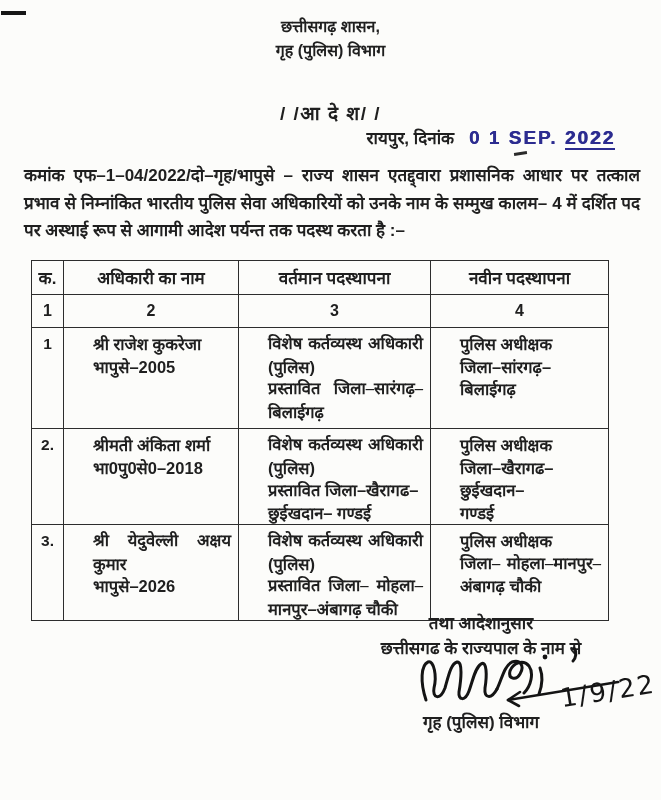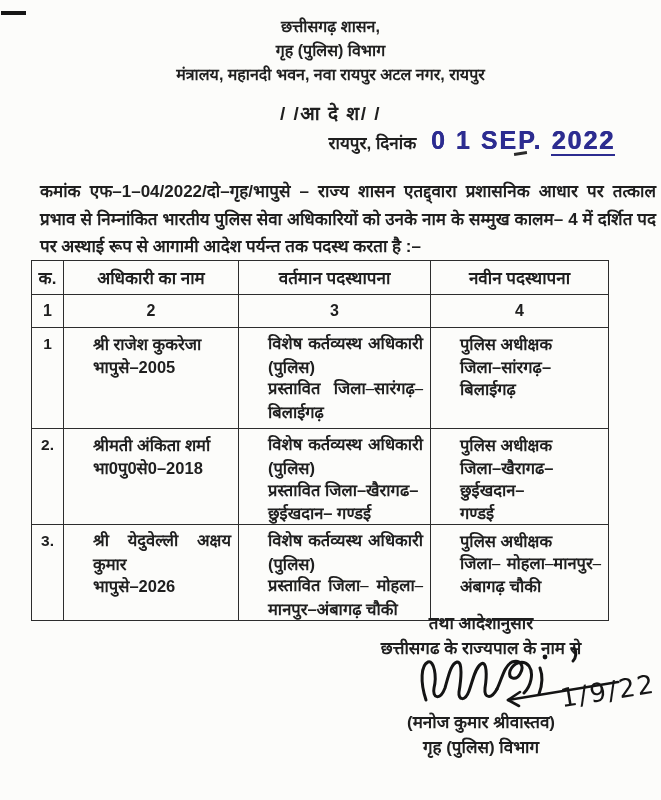--- a/index.html
+++ b/index.html
@@ -11,27 +11,27 @@
   }
   .top-dash { position:absolute; left:1px; top:11px; width:25px; height:4px; background:#161616; }
 
   .header { position:absolute; top:15px; left:0; width:100%; text-align:center;
             font-size:16px; line-height:24px; }
 
   .order-title { position:absolute; top:100px; left:0; width:100%; text-align:center;
                  font-size:19px; letter-spacing:1.5px; }
 
   .dateline { position:absolute; top:126px; right:46px; font-size:17px; white-space:nowrap; }
-  .stamp { color:#2c2c90; font-size:25px; letter-spacing:2px; margin-left:10px;
+  .stamp { color:#2c2c90; font-size:19px; letter-spacing:2px; margin-left:10px;
            text-shadow:0.4px 0 0 currentColor; }
   .stamp .yr { border-bottom:2.5px solid #2c2c90; text-shadow:0.8px 0 0 currentColor; }
   .pen-tick { position:absolute; top:152px; left:514px; width:13px; height:3px;
               background:#2a2a2a; transform:rotate(-8deg); }
 
-  .para { position:absolute; top:162px; left:24px; width:616px; margin:16px;
+  .para { position:absolute; top:162px; left:24px; width:616px; margin:0;
           font-size:17px; line-height:27.5px; text-align:justify; }
 
   table.tbl { position:absolute; top:260px; left:31px; width:577px;
               border-collapse:collapse; table-layout:fixed; font-size:16.5px; }
   .tbl td, .tbl th { border:1.8px solid #2d2d2d; padding:0; vertical-align:top;
                      font-weight:700; color:#1f1f1f; }
   .col-sn{width:32px}.col-name{width:175px}.col-cur{width:192px}.col-new{width:178px}
   .th-row th { height:33px; vertical-align:middle; text-align:center; font-size:17px; }
   .num-row td { height:32px; vertical-align:middle; text-align:center; font-size:16px; }
   .r1 td{height:93px}.r2 td{height:85px}.r3 td{height:88px}
@@ -52,21 +52,20 @@
 </head>
 <body>
 
 <div class="page">
 
   <div class="top-dash"></div>
 
   <div class="header">
     <div>छत्तीसगढ़ शासन,</div>
     <div>गृह (पुलिस) विभाग</div>
-    <div>मंत्रालय, महानदी भवन, नवा रायपुर अटल नगर, रायपुर</div>
   </div>
 
   <div class="order-title">/ /आ दे श/ /</div>
 
   <div class="dateline">
     <span>रायपुर, दिनांक</span>
     <span class="stamp"><span>0 1</span> <span>SEP.</span> <span class="yr">2022</span></span>
   </div>
   <div class="pen-tick"></div>
 
@@ -167,21 +166,20 @@
       </div>
           </td>
     </tr>
   </tbody>
     </table>
 
   <div class="sig-block">
     <div>तथा आदेशानुसार</div>
     <div>छत्तीसगढ के राज्यपाल के नाम से</div>
     <div class="sig-gap"></div>
-    <div>(मनोज कुमार श्रीवास्तव)</div>
     <div>गृह (पुलिस) विभाग</div>
   </div>
 
   <svg class="signature-svg" width="250" height="80" viewBox="0 0 250 80">
     <g fill="none" stroke="#141414" stroke-width="3" stroke-linecap="round">
       <path d="M14,58 C8,40 9,23 16,20 C22,18 25,34 22,46 C20,56 28,59 33,46
                C37,32 39,22 45,20 C51,19 49,38 47,50 C46,58 53,60 57,49
                C61,38 63,26 69,22 C75,18 75,34 73,46 C72,56 79,58 85,47"></path>
       <path d="M85,47 C90,37 92,24 100,20 C108,17 113,24 108,32 C104,39 96,37 98,29
                C101,21 111,17 117,24 C122,31 119,44 112,51"></path>

